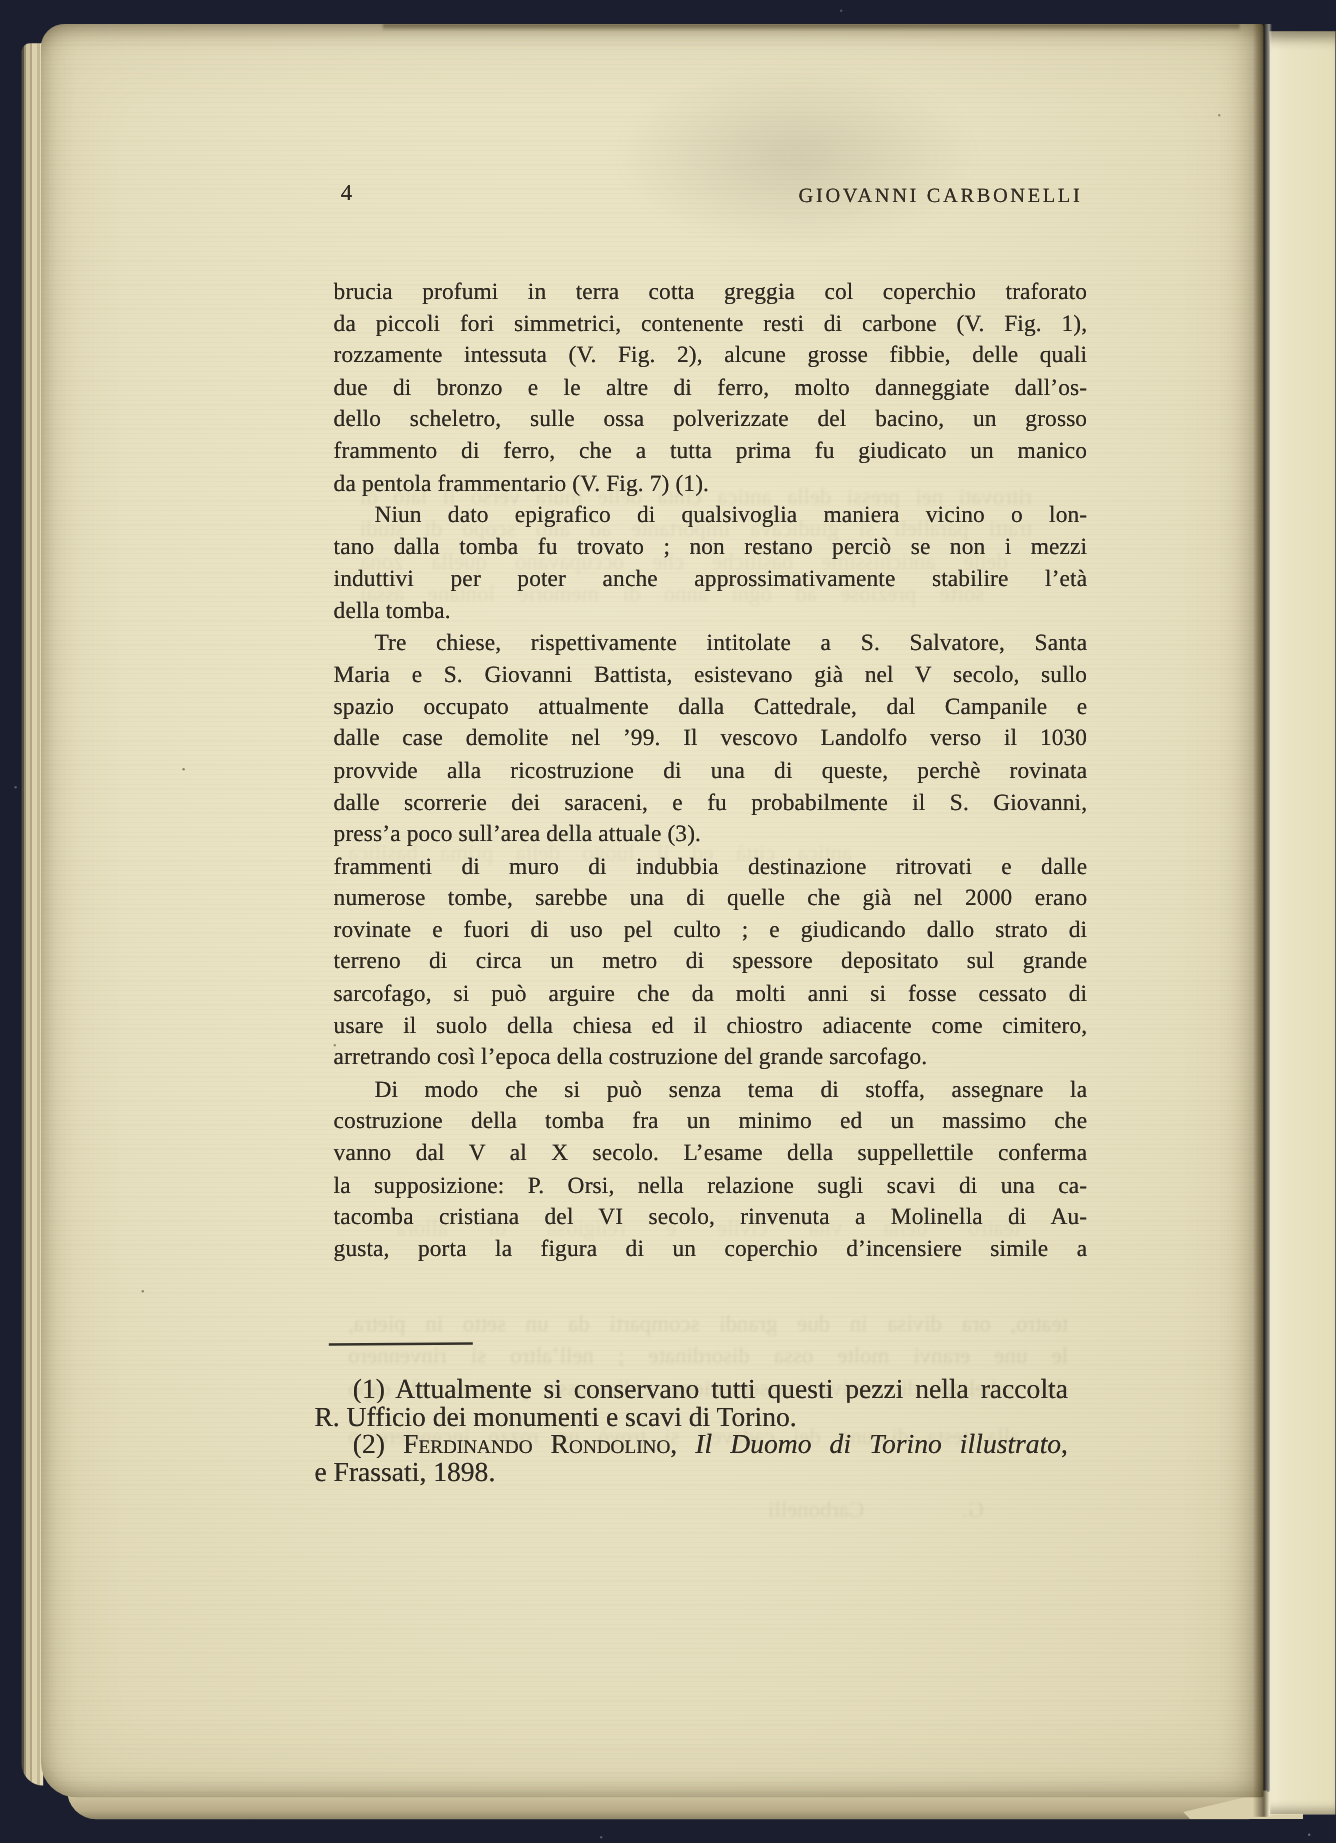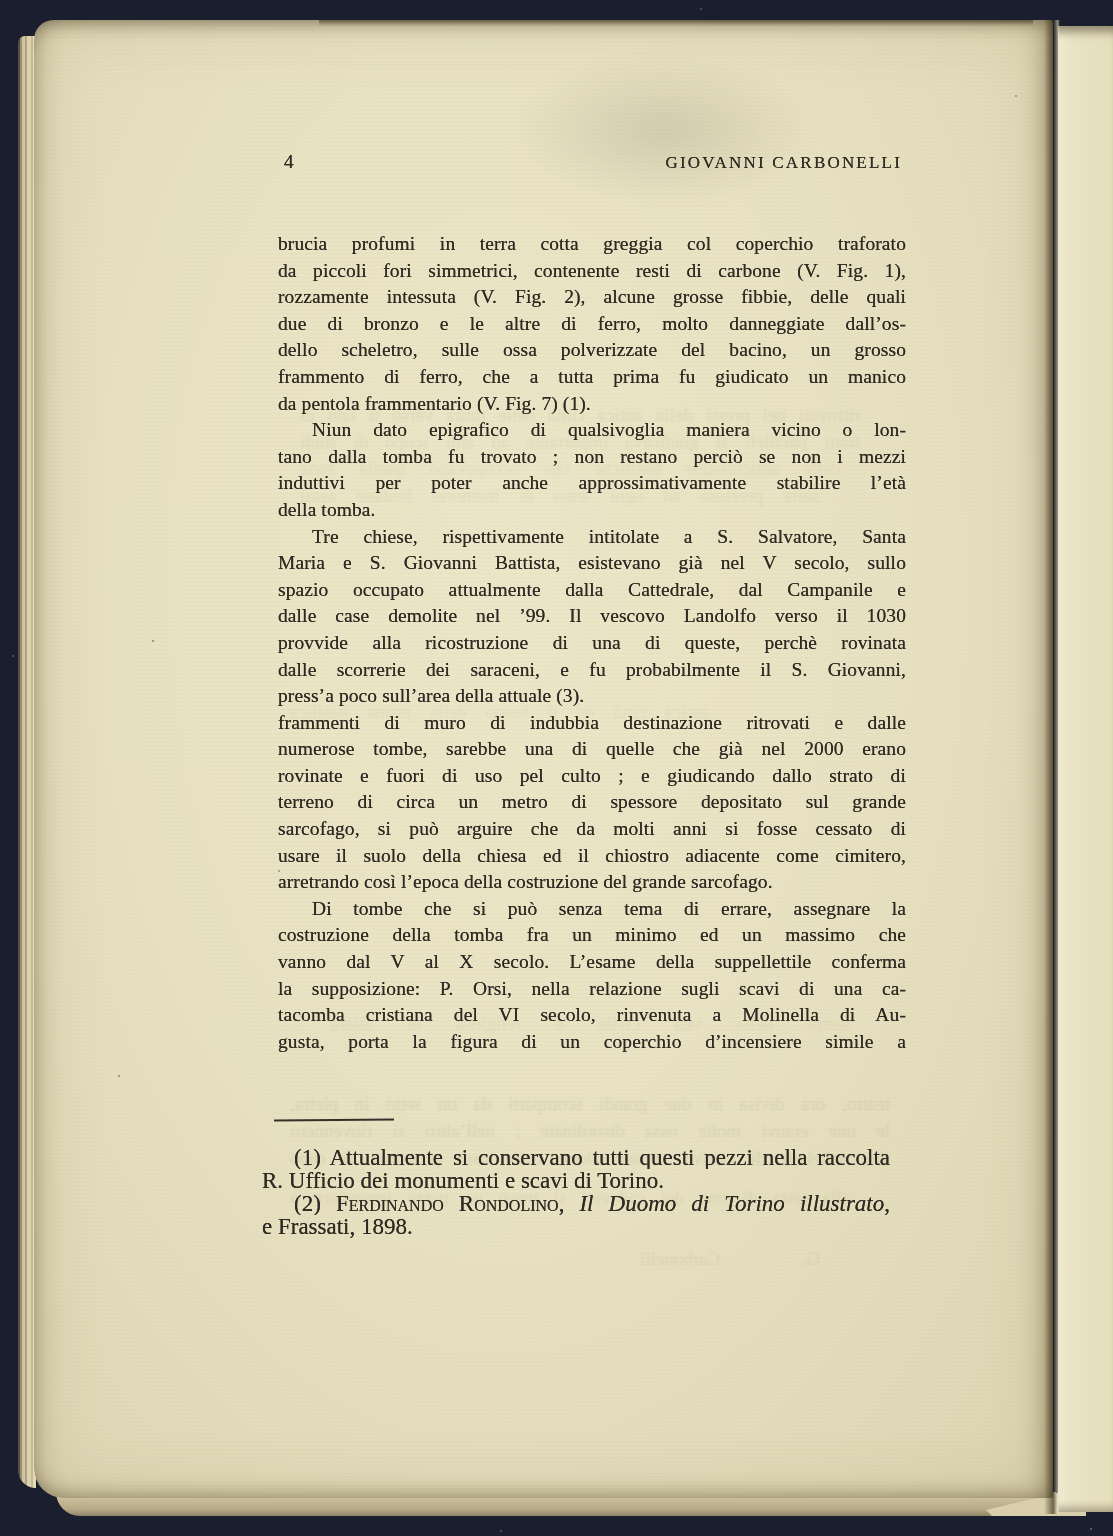--- a/index.html
+++ b/index.html
@@ -132,21 +132,21 @@
         <div class="line">provvide alla ricostruzione di una di queste, perchè rovinata</div>
         <div class="line">dalle scorrerie dei saraceni, e fu probabilmente il S. Giovanni,</div>
         <div class="line last">press’a poco sull’area della attuale (3).</div>
         <div class="line">frammenti di muro di indubbia destinazione ritrovati e dalle</div>
         <div class="line">numerose tombe, sarebbe una di quelle che già nel 2000 erano</div>
         <div class="line">rovinate e fuori di uso pel culto ; e giudicando dallo strato di</div>
         <div class="line">terreno di circa un metro di spessore depositato sul grande</div>
         <div class="line">sarcofago, si può arguire che da molti anni si fosse cessato di</div>
         <div class="line">usare il suolo della chiesa ed il chiostro adiacente come cimitero,</div>
         <div class="line last">arretrando così l’epoca della costruzione del grande sarcofago.</div>
-        <div class="line ind">Di tombe che si può senza tema di errare, assegnare la</div>
+        <div class="line ind">Di modo che si può senza tema di stoffa, assegnare la</div>
         <div class="line">costruzione della tomba fra un minimo ed un massimo che</div>
         <div class="line">vanno dal V al X secolo. L’esame della suppellettile conferma</div>
         <div class="line">la supposizione: P. Orsi, nella relazione sugli scavi di una ca-</div>
         <div class="line">tacomba cristiana del VI secolo, rinvenuta a Molinella di Au-</div>
         <div class="line">gusta, porta la figura di un coperchio d’incensiere simile a</div>
       </div>
     <div class="frule"></div>
     <div class="fnotes">
         <div class="fline ind"><span>(1) Attualmente si conservano tutti questi pezzi nella raccolta del</span></div>
         <div class="fline last"><span>R. Ufficio dei monumenti e scavi di Torino.</span></div>

